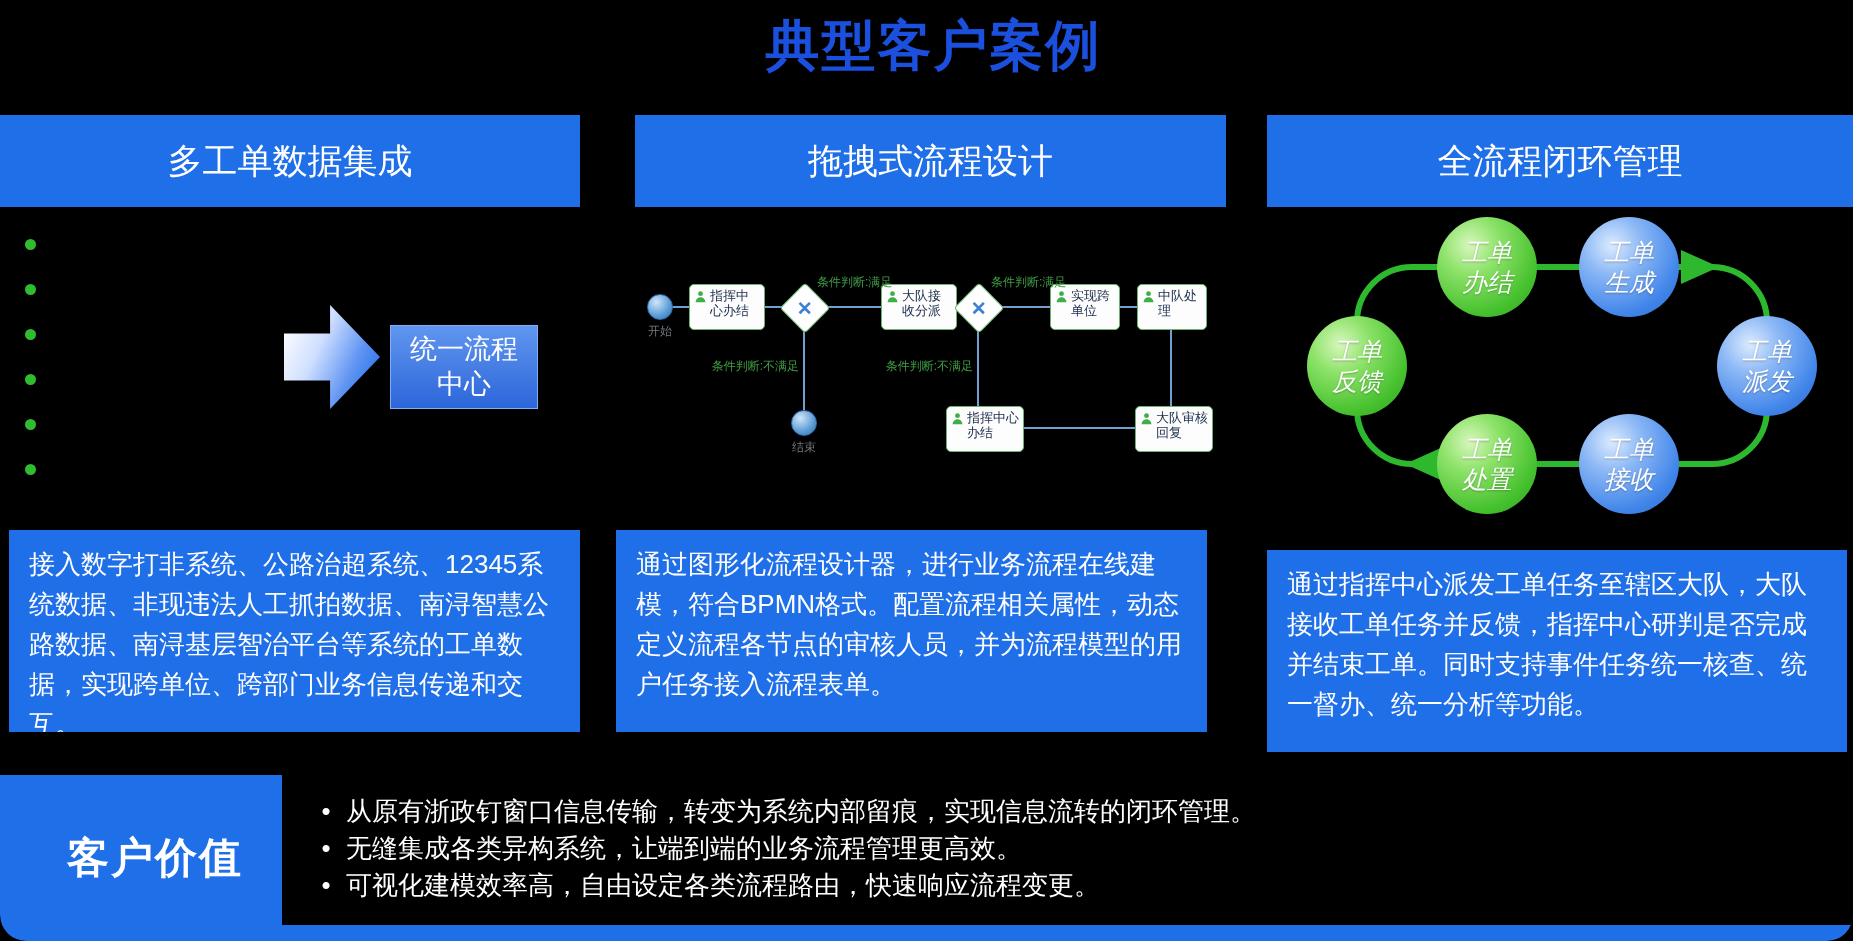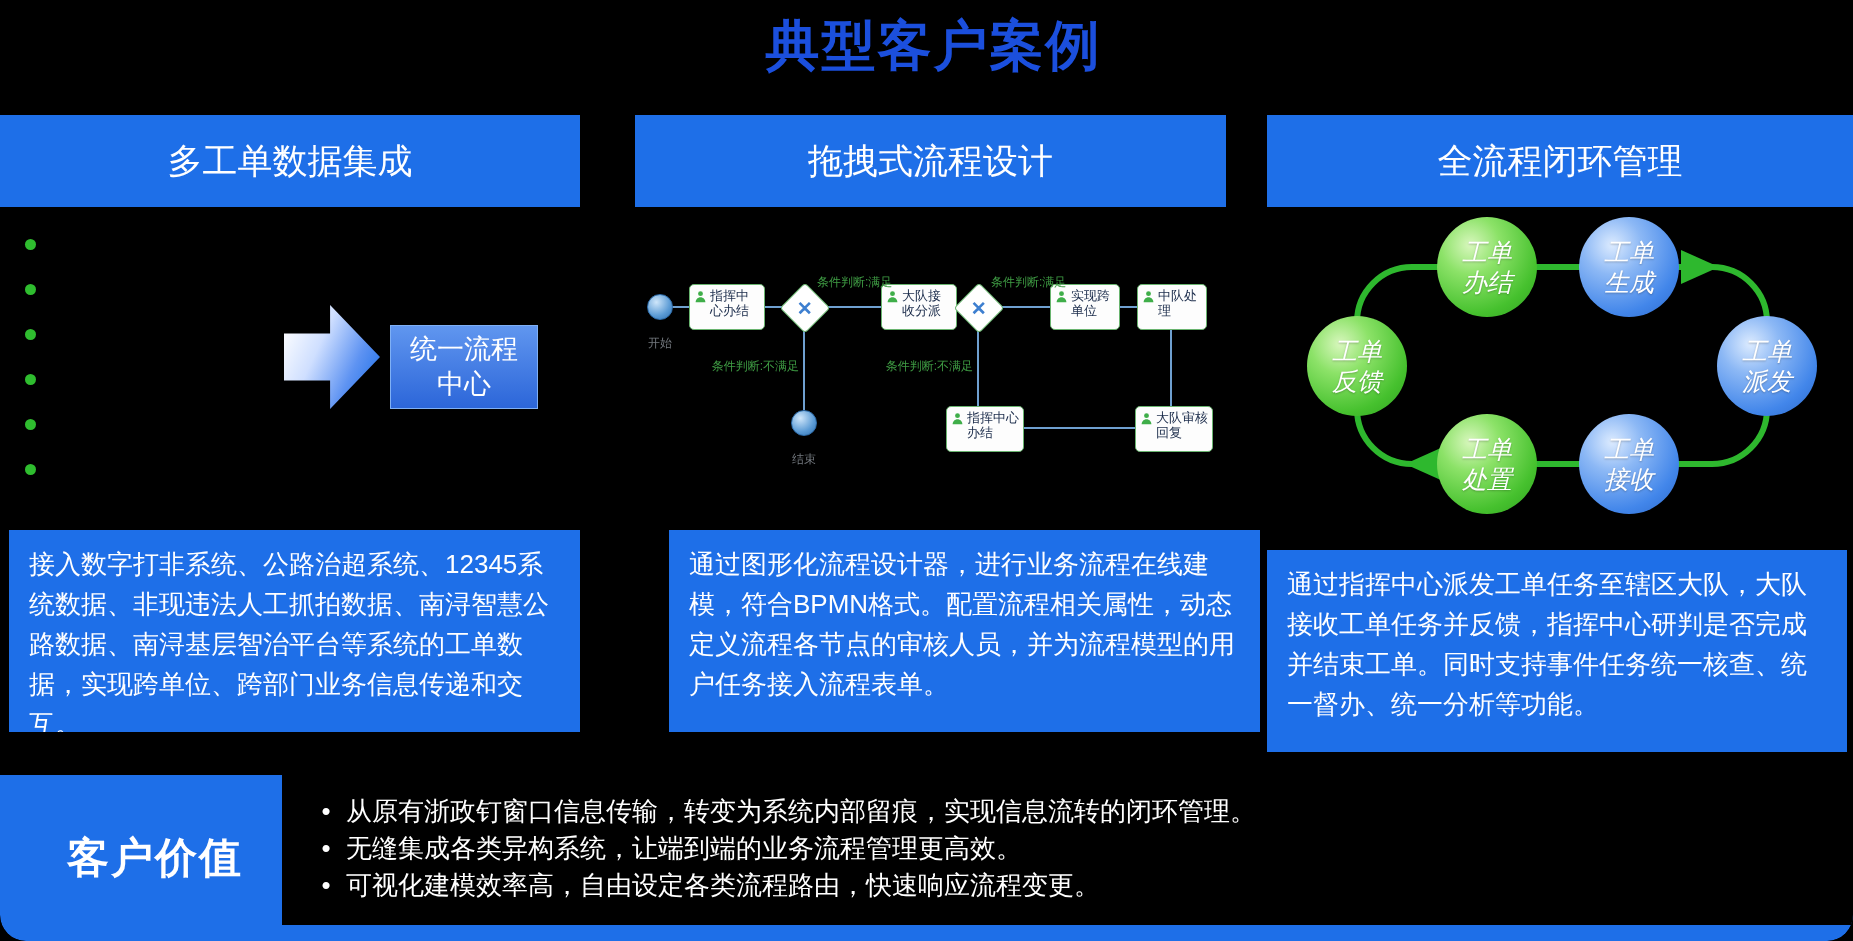--- a/index.html
+++ b/index.html
@@ -15,21 +15,21 @@
   .col-header { position:absolute; top:115px; height:92px; background:#1e6fe8; color:#fff;
                 display:flex; align-items:center; justify-content:center; font-size:35px; }
   .ch1 { left:0;     width:580px; }
   .ch2 { left:635px;  width:591px; }
   .ch3 { left:1267px; width:586px; }
 
   
   .desc { position:absolute; top:530px; height:202px; background:#1e6fe8; color:#fff;
           font-size:26px; line-height:40px; padding:14px 20px; box-sizing:border-box; overflow:hidden; }
   .d1 { left:9px;    width:571px; }
-  .d2 { left:669px;  width:591px; }
+  .d2 { left:616px;  width:591px; }
   .d3 { left:1267px; width:580px;margin-top:20px; }
 
   
   .col1-content { position:absolute; left:0; top:210px; width:580px; height:315px; }
   .dot-list { position:absolute; left:25px; top:29px; }
   .gdot { display:block; width:11px; height:11px; border-radius:50%; background:#2fbd2f; margin-bottom:34px; }
   .big-arrow { position:absolute; left:284px; top:88px; width:96px; height:118px;
                background:linear-gradient(115deg,#ffffff 8%,#cfdfff 38%,#5e93f2 68%,#1e6fe8 92%);
                clip-path:polygon(0 30%, 48% 30%, 48% 6%, 100% 50%, 48% 94%, 48% 70%, 0 70%); }
   .center-box { position:absolute; left:390px; top:115px; width:148px; height:84px;
@@ -39,21 +39,21 @@
                 white-space:pre-line; box-sizing:border-box; }
 
   
   .bpmn { position:absolute; left:635px; top:210px; width:591px; height:315px; font-size:13px; }
   .hline, .vline { position:absolute; background:#6fa0d0; }
   .hline { height:2px; }
   .vline { width:2px; }
   .bcircle { position:absolute; width:26px; height:26px; border-radius:50%;
              background:radial-gradient(circle at 35% 30%, #cfe6fa 0%, #5b9bd5 60%, #2f6fae 100%);
              border:1px solid #2f6fae; box-sizing:border-box; }
-  .blabel { position:absolute; font-size:12px; color:#73787e; width:60px; text-align:center;margin-top:12px; }
+  .blabel { position:absolute; font-size:12px; color:#73787e; width:60px; text-align:center; }
   .btask { position:absolute; height:46px; background:#fdfdfd; border:1px solid #69b46f; border-radius:5px;
            display:flex; align-items:flex-start; gap:3px; padding:4px 4px; box-sizing:border-box;
            color:#1a2b4a; line-height:1.15; }
   .btask .btxt { flex:1; }
   .person { flex:0 0 13px; margin-top:1px; }
   .gateway { position:absolute; width:34px; height:34px; background:#fff; border:1px solid #69b46f;
              border-radius:4px; transform:rotate(45deg); display:flex; align-items:center; justify-content:center; }
   .gx { transform:rotate(-45deg); color:#3d7fd0; font-weight:bold; font-size:19px; }
   .cond { position:absolute; font-size:12px; color:#3f9d44; white-space:nowrap; }
   .cond.r { text-align:right; }

